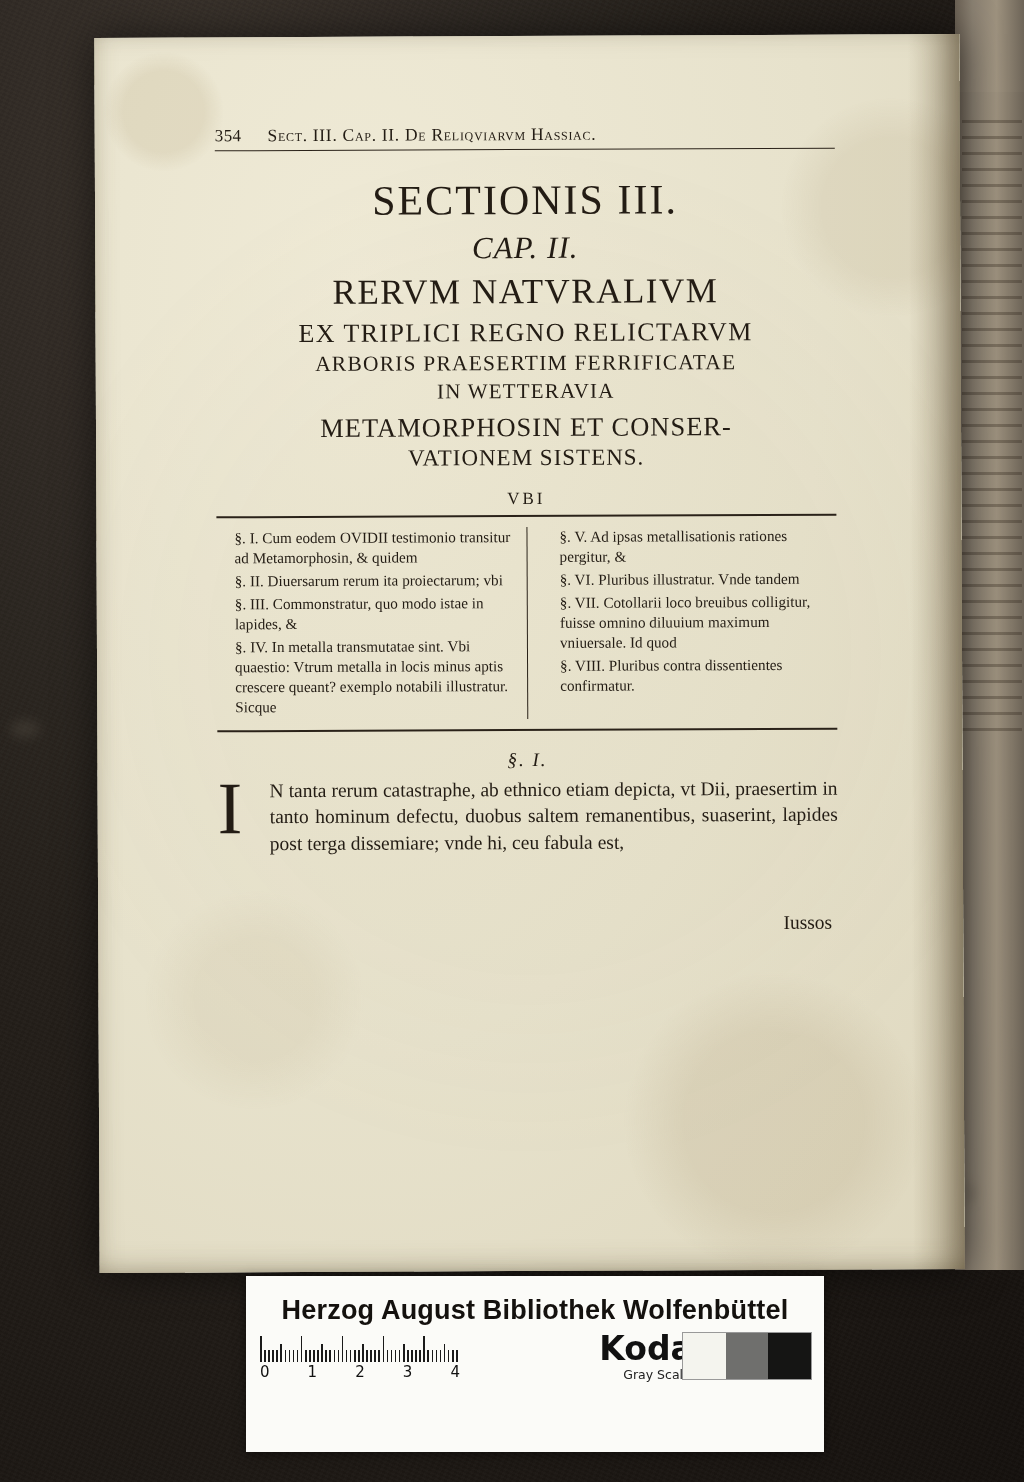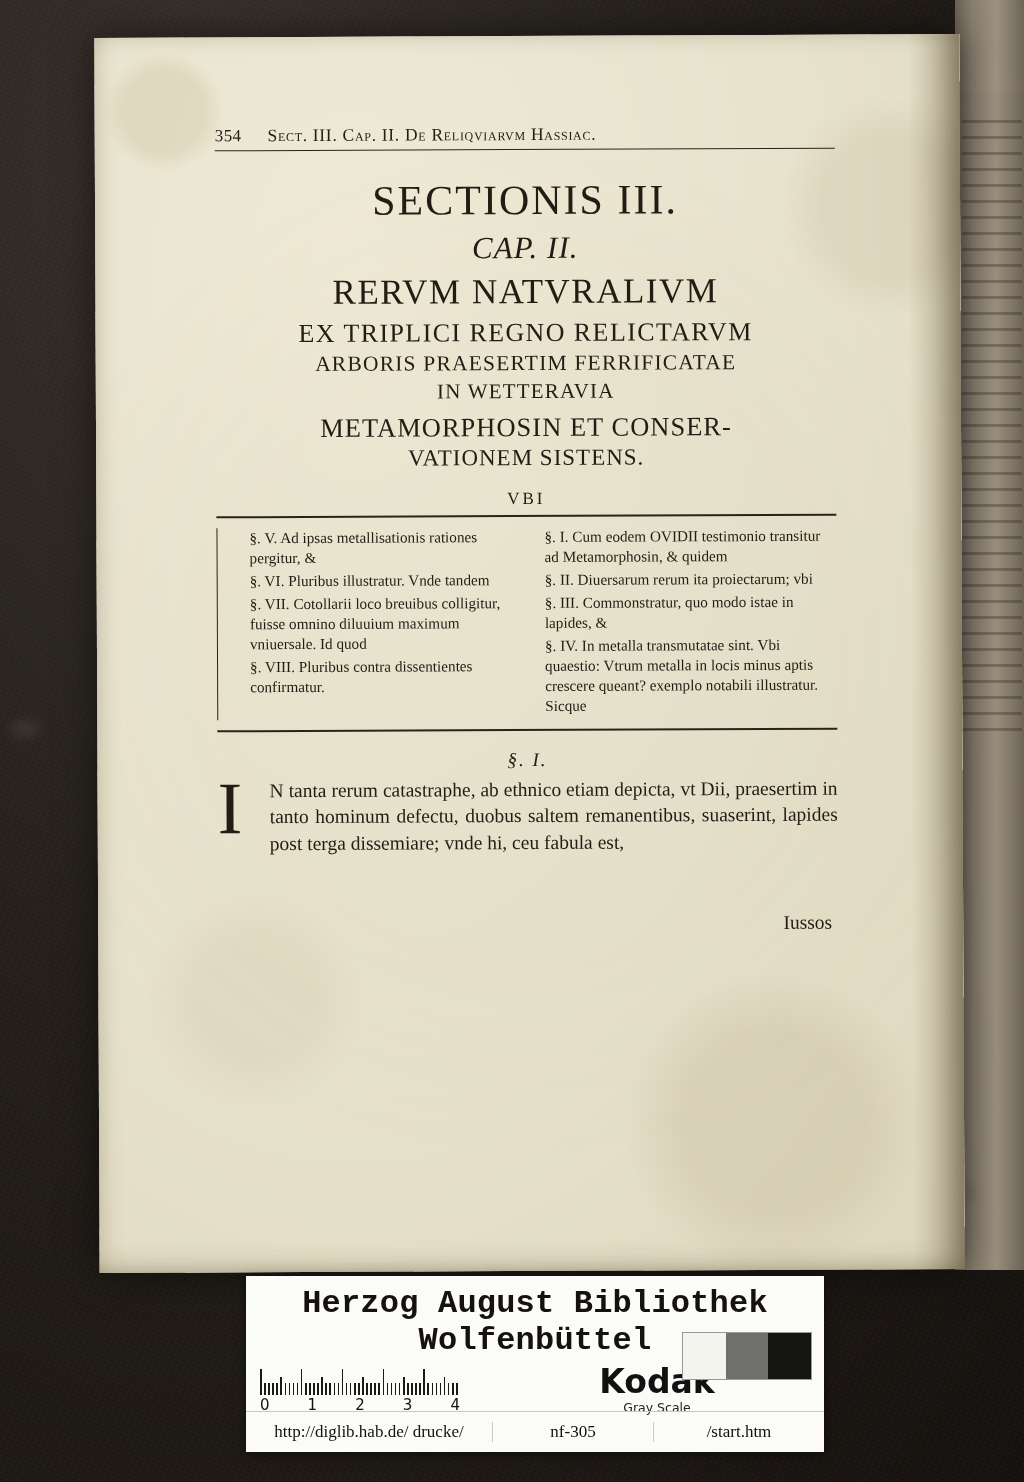--- a/index.html
+++ b/index.html
@@ -224,25 +224,25 @@
   
   #strip {
     position: absolute;
     left: 246px; top: 1276px;
     width: 578px; height: 176px;
     background: #fbfbf8;
     box-shadow: 0 2px 10px rgba(0,0,0,.5);
   }
   #strip-title {
     text-align: center;
-    font-family: Liberation Mono, monospace;
-    font-size: 32px;
+    font-family: Liberation Sans, sans-serif;
+    font-size: 27px;
     font-weight: 700;
     color: #14110e;
-    padding-top: 9px;
+    padding-top: 19px;
     letter-spacing: .2px;
   }
   #strip-mid {
     display: flex;
     align-items: flex-start;
     padding: 6px 12px 0 14px;
     gap: 10px;
   }
   #ruler { width: 232px; }
   #ruler-ticks {
@@ -341,31 +341,31 @@
     <div class="title-l2">EX  TRIPLICI  REGNO  RELICTARVM</div>
     <div class="title-l3">ARBORIS  PRAESERTIM  FERRIFICATAE</div>
     <div class="title-l4">IN  WETTERAVIA</div>
     <div class="title-l5">METAMORPHOSIN  ET  CONSER-</div>
     <div class="title-l6">VATIONEM SISTENS.</div>
 
     <div class="vbi">VBI</div>
     <div class="rule"></div>
 
     <div class="synopsis">
+      <div class="syn-col left">
+        <div class="syn-item">§. I. Cum eodem OVIDII testimonio transitur ad Metamorphosin, &amp; quidem</div>
+        <div class="syn-item">§. II. Diuersarum rerum ita proiectarum; vbi</div>
+        <div class="syn-item">§. III. Commonstratur, quo modo istae in lapides, &amp;</div>
+        <div class="syn-item">§. IV. In metalla transmutatae sint. Vbi quaestio: Vtrum metalla in locis minus aptis crescere queant? exemplo notabili illustratur. Sicque</div>
+      </div>
       <div class="syn-col right">
         <div class="syn-item">§. V. Ad ipsas metallisationis rationes pergitur, &amp;</div>
         <div class="syn-item">§. VI. Pluribus illustratur. Vnde tandem</div>
         <div class="syn-item">§. VII. Cotollarii loco breuibus colligitur, fuisse omnino diluuium maximum vniuersale. Id quod</div>
         <div class="syn-item">§. VIII. Pluribus contra dissentientes confirmatur.</div>
-      </div>
-      <div class="syn-col left">
-        <div class="syn-item">§. I. Cum eodem OVIDII testimonio transitur ad Metamorphosin, &amp; quidem</div>
-        <div class="syn-item">§. II. Diuersarum rerum ita proiectarum; vbi</div>
-        <div class="syn-item">§. III. Commonstratur, quo modo istae in lapides, &amp;</div>
-        <div class="syn-item">§. IV. In metalla transmutatae sint. Vbi quaestio: Vtrum metalla in locis minus aptis crescere queant? exemplo notabili illustratur. Sicque</div>
       </div>
     </div>
 
     <div class="rule"></div>
 
     <div class="section-mark">§. I.</div>
 
     <div class="body-par">
       <span class="dropcap">I</span>
       <span>N tanta rerum catastraphe, ab ethnico etiam depicta, vt Dii, praesertim in tanto hominum defectu, duobus saltem remanentibus, suaserint, lapides post terga dissemiare; vnde hi, ceu fabula est,</span>
@@ -448,18 +448,13 @@
       <div id="grayscale-label">Gray Scale</div>
     </div>
   </div>
 
   <div id="patches">
     <div style="background:#f4f4ee"></div>
     <div style="background:#6f6f6d"></div>
     <div style="background:#151514"></div>
   </div>
 
-  <div id="strip-bottom">
-    <div id="strip-url">http://diglib.hab.de/ drucke/</div>
-    <div id="strip-sig">nf-305</div>
-    <div id="strip-end">/start.htm</div>
-  </div>
 </div>
 
 </body></html>

